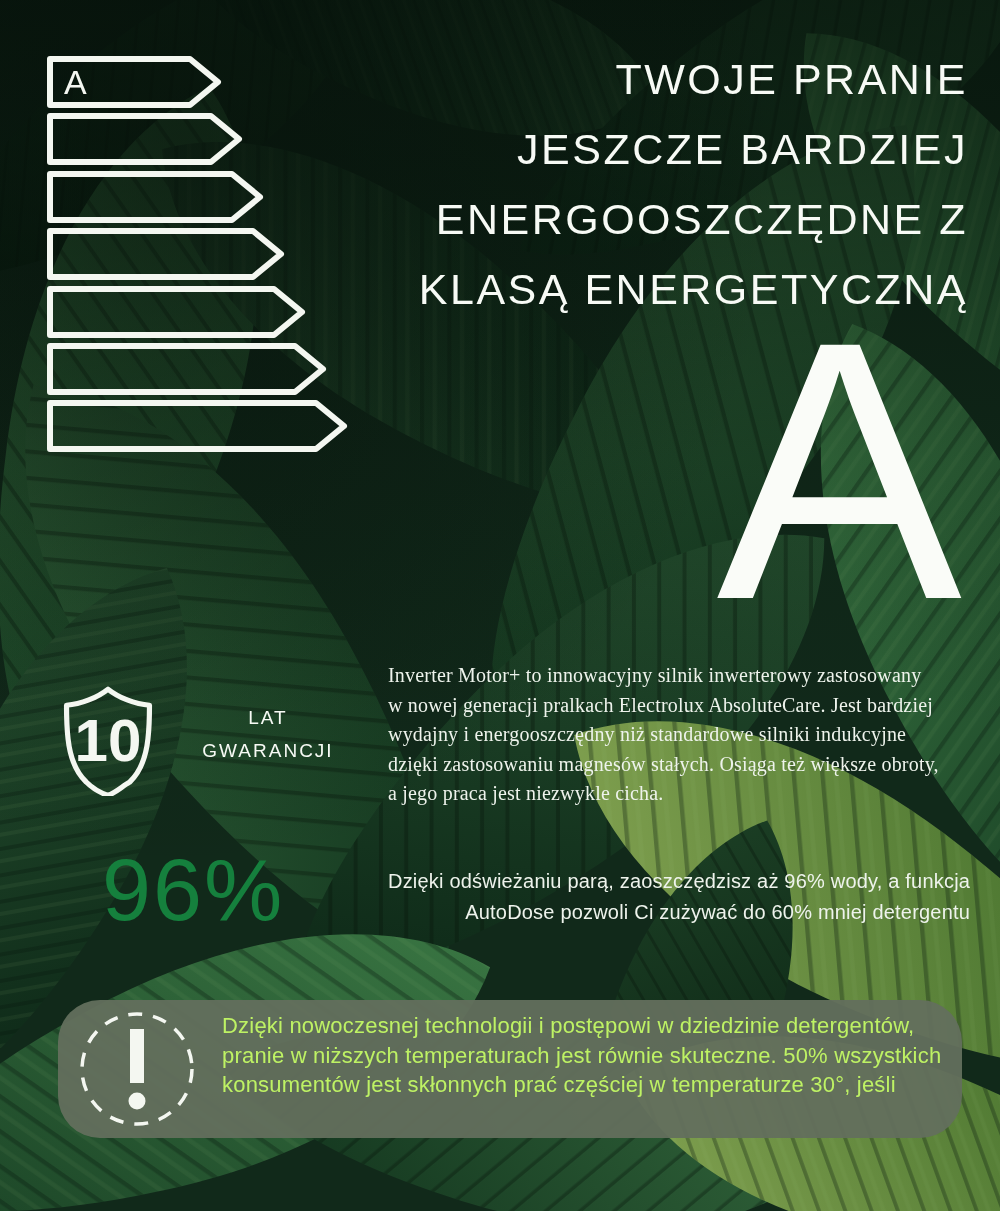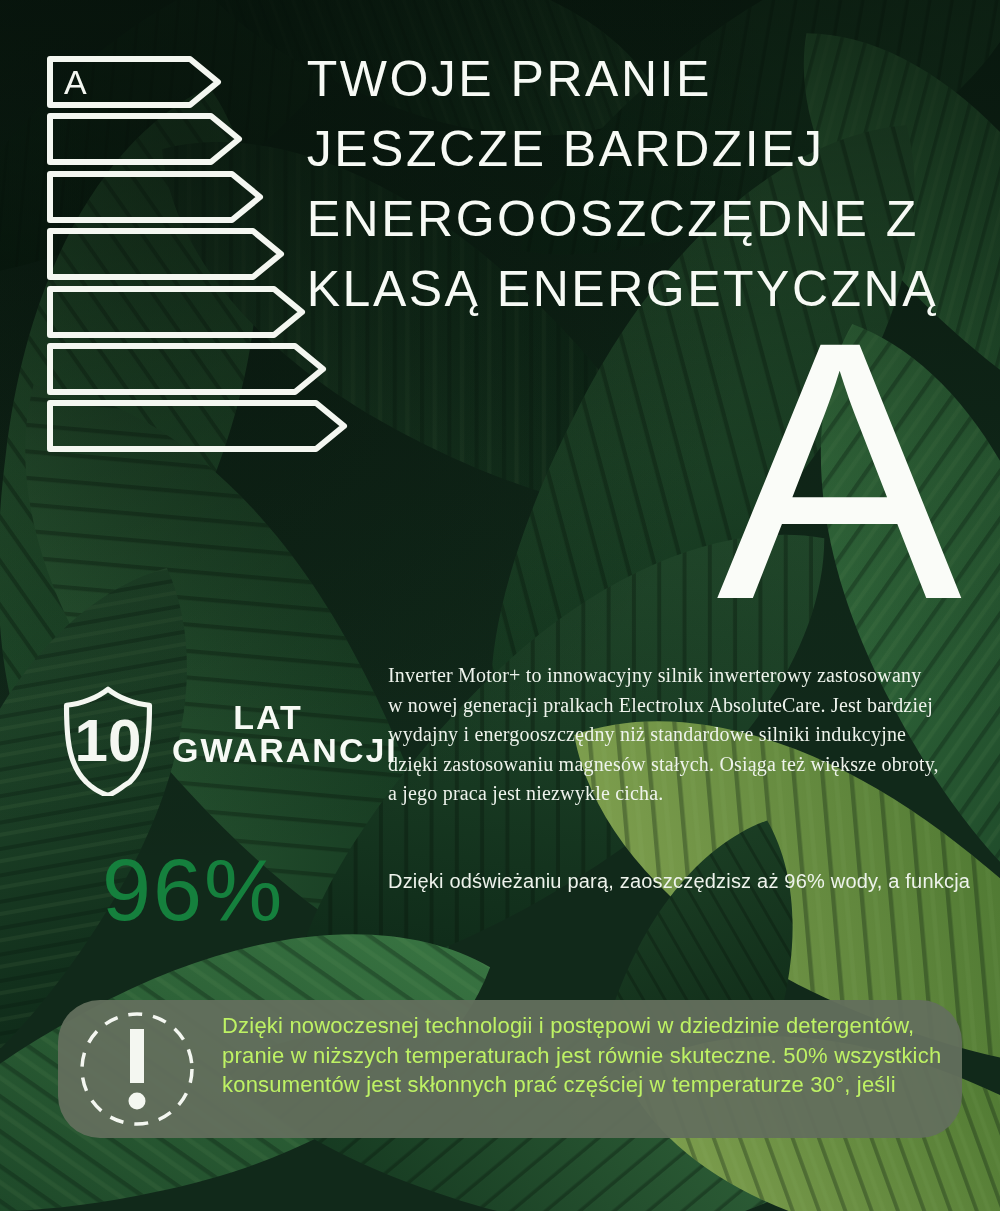--- a/index.html
+++ b/index.html
@@ -9,36 +9,36 @@
   }
   .bg{position:absolute;left:0;top:0;width:1000px;height:1211px;display:block;}
   .abs{position:absolute;}
   .nowrap{white-space:nowrap;}
 
   
   .energy-arrows{left:44px;top:53px;}
 
   
   .headline{
-    top:44px;right:62px;text-align:left;
-    font-size:50px;line-height:70px;letter-spacing:2.5px;
+    top:44px;right:32px;text-align:right;
+    font-size:43px;line-height:70px;letter-spacing:2.5px;
     font-weight:300;color:#f7faf5;
   }
 
   
   .big-a{
     top:287px;right:38px;
     font-size:368px;line-height:1;font-weight:300;color:#fafcf8;
   }
 
   
   .shield-svg{left:56px;top:684px;}
   .warranty-label{
     left:172px;top:701px;width:192px;text-align:center;
-    font-weight:700;font-size:34px;line-height:33px;letter-spacing:2px;
+    font-weight:400;font-size:19px;line-height:33px;letter-spacing:2px;
     color:#f7faf5;
   }
 
   
   .para{font-size:20px;line-height:29.5px;letter-spacing:0.2px;color:#eef3ec;font-weight:300;}
   .motor-para{left:388px;top:661px;font-family:Liberation Serif, serif;}
   .water-para{left:388px;top:866px;line-height:30.5px;text-align:right;}
   .water-value{
     left:102px;top:846px;font-size:88px;line-height:1;font-weight:300;
     color:#15803d;letter-spacing:2px;
@@ -207,20 +207,21 @@
     <div class="nowrap">Inverter Motor+ to innowacyjny silnik inwerterowy zastosowany</div>
     <div class="nowrap">w nowej generacji pralkach Electrolux AbsoluteCare. Jest bardziej</div>
     <div class="nowrap">wydajny i energooszczędny niż standardowe silniki indukcyjne</div>
     <div class="nowrap">dzięki zastosowaniu magnesów stałych. Osiąga też większe obroty,</div>
     <div class="nowrap">a jego praca jest niezwykle cicha.</div>
   </div>
 
   <div class="abs water-value">96%</div>
   <div class="abs para water-para">
     <div class="nowrap">Dzięki odświeżaniu parą, zaoszczędzisz aż 96% wody, a funkcja</div>
+    <div class="nowrap">AutoDose pozwoli Ci zużywać do 60% mniej detergentu</div>
   </div>
 
   <div class="abs info-box"></div>
   <svg class="abs info-icon" width="120" height="120" viewBox="0 0 120 120">
     <circle cx="60" cy="60" r="55" fill="none" stroke="#f4f7f1" stroke-width="3.5" stroke-dasharray="14 11"></circle>
     <rect x="53" y="20" width="14" height="54" fill="#f4f7f1"></rect>
     <circle cx="60" cy="92" r="8.5" fill="#f4f7f1"></circle>
   </svg>
   <div class="abs info-text">
     <div class="nowrap">Dzięki nowoczesnej technologii i postępowi w dziedzinie detergentów,</div>

